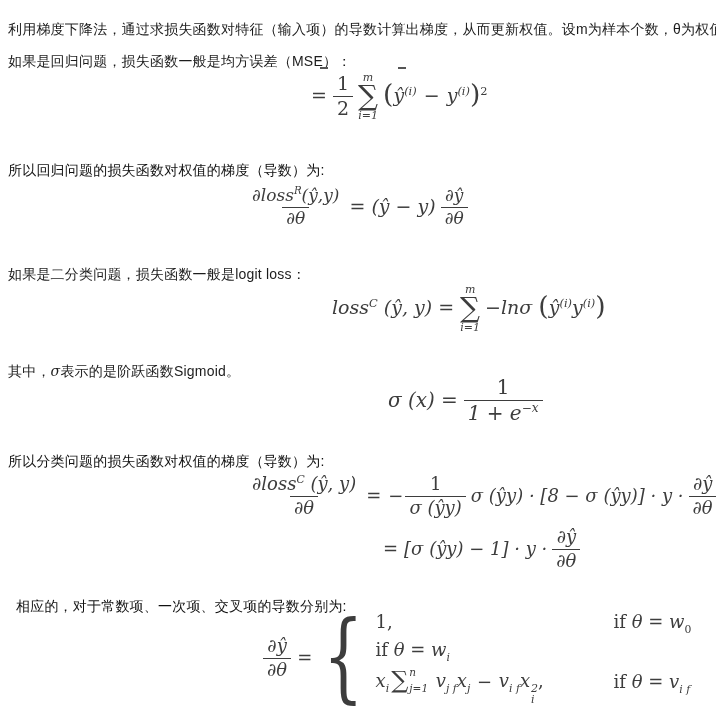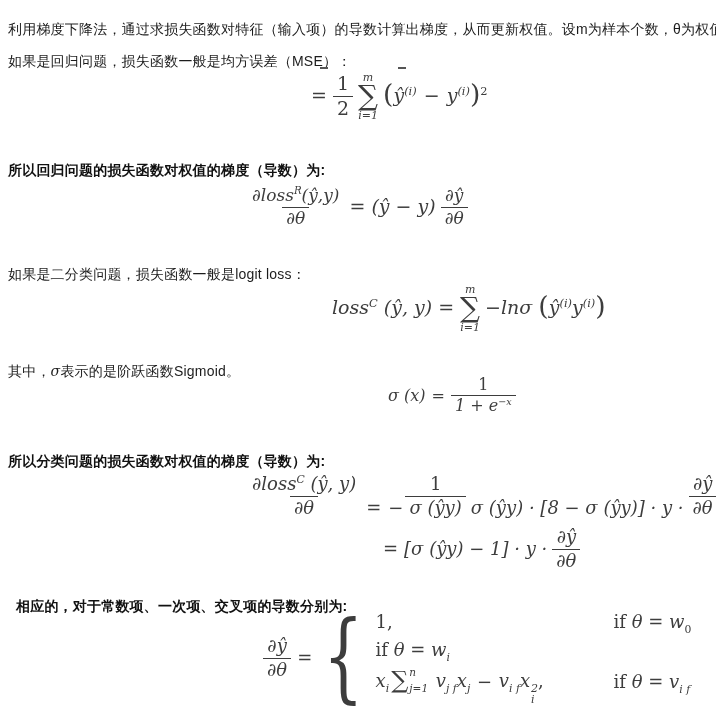--- a/index.html
+++ b/index.html
@@ -7,21 +7,21 @@
     width:716px; height:710px; background:#ffffff;
     font-family:"Liberation Sans", sans-serif;
     overflow:hidden; position:relative;
   }
   .page { position:relative; width:716px; height:710px; overflow:hidden; }
 
   .para {
     position:absolute; left:8px; font-size:14px; color:#1c1c1c;
     white-space:nowrap; line-height:20px; letter-spacing:0.2px;
   }
-  .heading { font-weight:700; color:#111111; }
+  .heading { font-weight:400; color:#111111; }
   .sigma-inline { font-family:"DejaVu Serif", serif; font-style:italic; }
 
   
   .formula {
     position:absolute; display:flex; align-items:center;
     font-family:"DejaVu Serif", serif; color:#3d3d3d;
     font-style:italic; white-space:pre; gap:5px; line-height:1.15;
   }
   .grp { display:inline; }
   .up, .op, .bigp, .sigma, .brace, .ssum { font-style:normal; }
@@ -82,29 +82,29 @@
 
   <div class="formula" style="left:332px; top:284px; font-size:19px;">
     <span class="grp"><span>loss</span><sup>C</sup><span> (ŷ, y)</span></span>
     <span class="op">=</span>
     <span class="sum"><span class="lim">m</span><span class="sigma">∑</span><span class="lim">i=1</span></span>
     <span class="grp"><span>−lnσ</span> <span class="bigp">(</span><span>ŷ</span><sup>(i)</sup><span>y</span><sup>(i)</sup><span class="bigp">)</span></span>
   </div>
 
   <p class="para" style="top:347px;"><span>其中，</span><span class="sigma-inline">σ</span><span>表示的是阶跃函数Sigmoid。</span></p>
 
-  <div class="formula" style="left:388px; top:376px; font-size:16px;">
+  <div class="formula" style="left:388px; top:376px; font-size:20px;">
     <span>σ (x)</span>
     <span class="op">=</span>
     <span class="frac"><span class="num up">1</span><span class="den"><span>1 + e</span><sup>−x</sup></span></span>
   </div>
 
   <p class="para heading" style="top:437px;text-align:center;">所以分类问题的损失函数对权值的梯度（导数）为:</p>
 
-  <div class="formula" style="left:248px; top:474px; font-size:18px;align-items:flex-end;">
+  <div class="formula" style="left:248px; top:474px; font-size:18px;">
     <span class="frac"><span class="num"><span>∂loss</span><sup>C</sup><span> (ŷ, y)</span></span><span class="den">∂θ</span></span>
     <span class="op">=</span>
     <span class="op" style="margin-right:-4px;">−</span>
     <span class="frac"><span class="num up">1</span><span class="den">σ (ŷy)</span></span>
     <span>σ (ŷy) · [8 − σ (ŷy)] · y ·</span>
     <span class="frac"><span class="num">∂ŷ</span><span class="den">∂θ</span></span>
   </div>
 
   <div class="formula" style="left:382px; top:527px; font-size:18px;">
     <span class="op">=</span>

